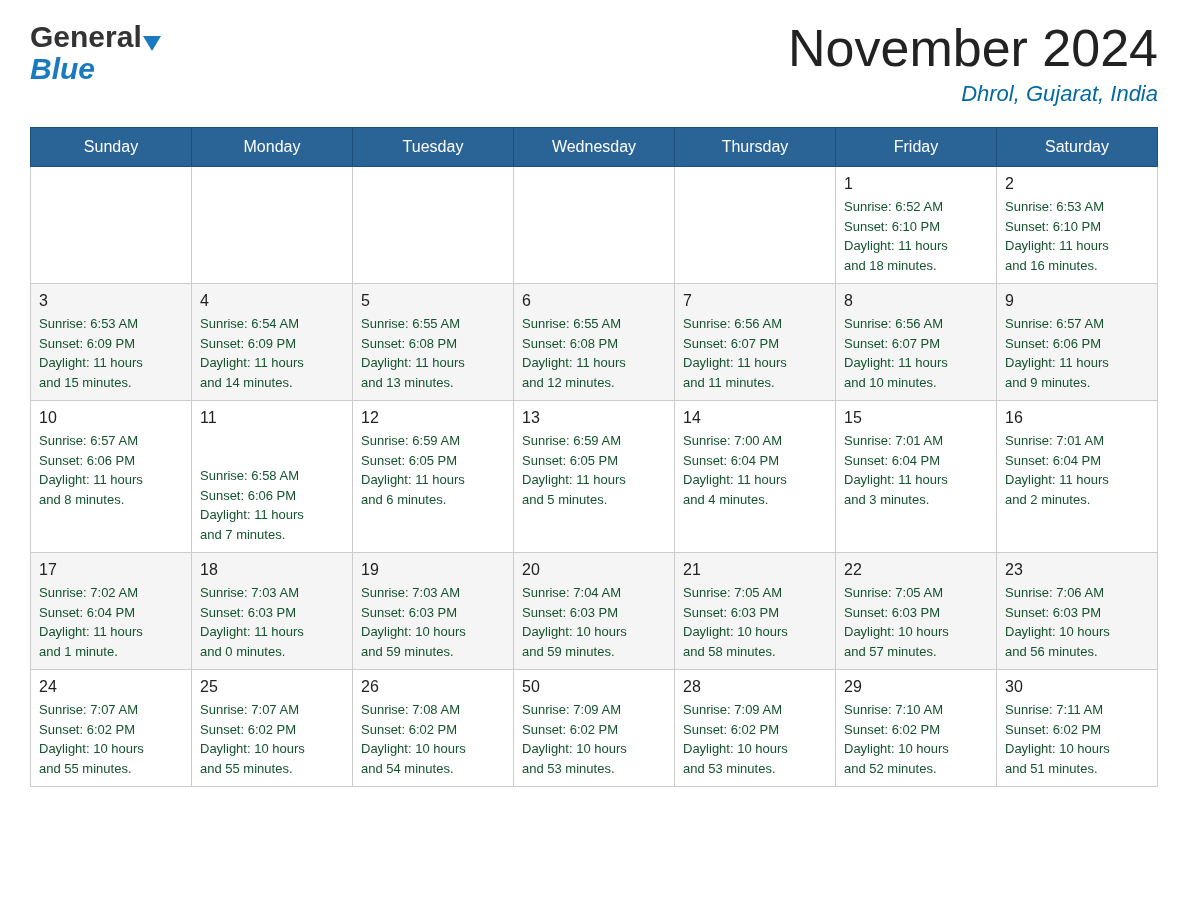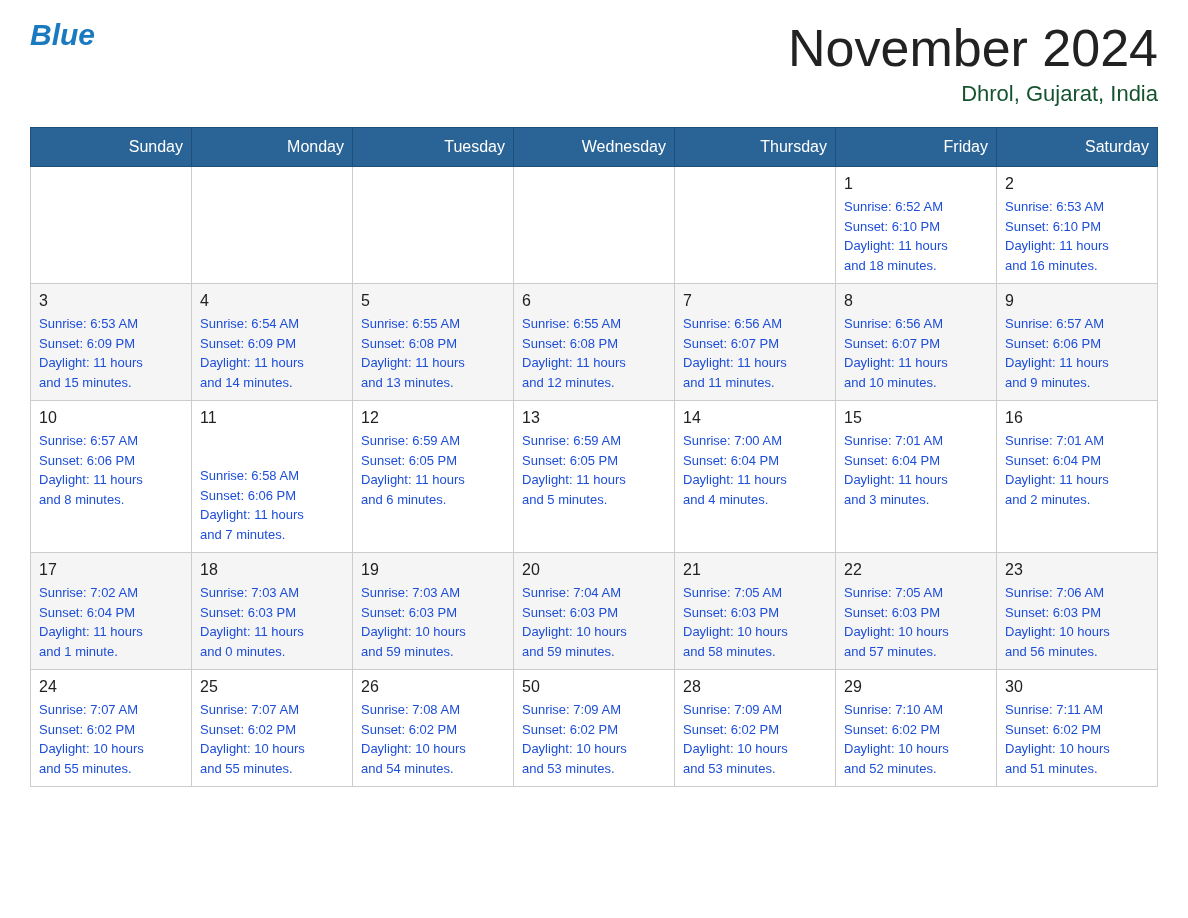--- a/index.html
+++ b/index.html
@@ -25,33 +25,34 @@
       text-align: right;
     }
     .calendar-title {
       font-size: 52px;
       font-weight: normal;
       color: #222;
       line-height: 1.1;
     }
     .calendar-subtitle {
       font-size: 22px;
-      color: #14532d;
+      color: #0369a1;
       margin-top: 4px;
+      font-style: italic;
     }
     table {
       width: 100%;
       border-collapse: collapse;
       table-layout: fixed;
     }
     th {
       background-color: #2a6496;
       color: #fff;
       padding: 10px 8px;
-      text-align: right;
+      text-align: center;
       font-size: 16px;
       font-weight: normal;
       border: 1px solid #1e4f78;
     }
     td {
       vertical-align: top;
       padding: 8px;
       border: 1px solid #ccc;
       font-size: 13px;
       color: #333;
@@ -59,21 +60,21 @@
     }
     .day-number {
       font-size: 16px;
       font-weight: normal;
       display: block;
       margin-bottom: 4px;
       color: #222;
     }
     .day-info {
       font-size: 13px;
-      color: #1d4ed8;
+      color: #14532d;
       line-height: 1.5;
     }
     td.empty {
       background: #f9f9f9;
     }
     tr:nth-child(odd) td {
       background-color: #fff;
     }
     tr:nth-child(even) td {
       background-color: #f5f5f5;
@@ -108,20 +109,24 @@
       display: block;
       margin-top: -2px;
       font-style: italic;
     }
   </style>
 </head>
 <body>
 
 <div class="header-area">
   <div class="logo">
+    <div class="logo-row">
+      <span class="logo-general">General</span>
+      <span class="logo-triangle-shape"></span>
+    </div>
     <span class="logo-blue-text">Blue</span>
   </div>
   <div class="title-area">
     <div class="calendar-title">November 2024</div>
     <div class="calendar-subtitle">Dhrol, Gujarat, India</div>
   </div>
 </div>
 
 <table>
   <thead>

